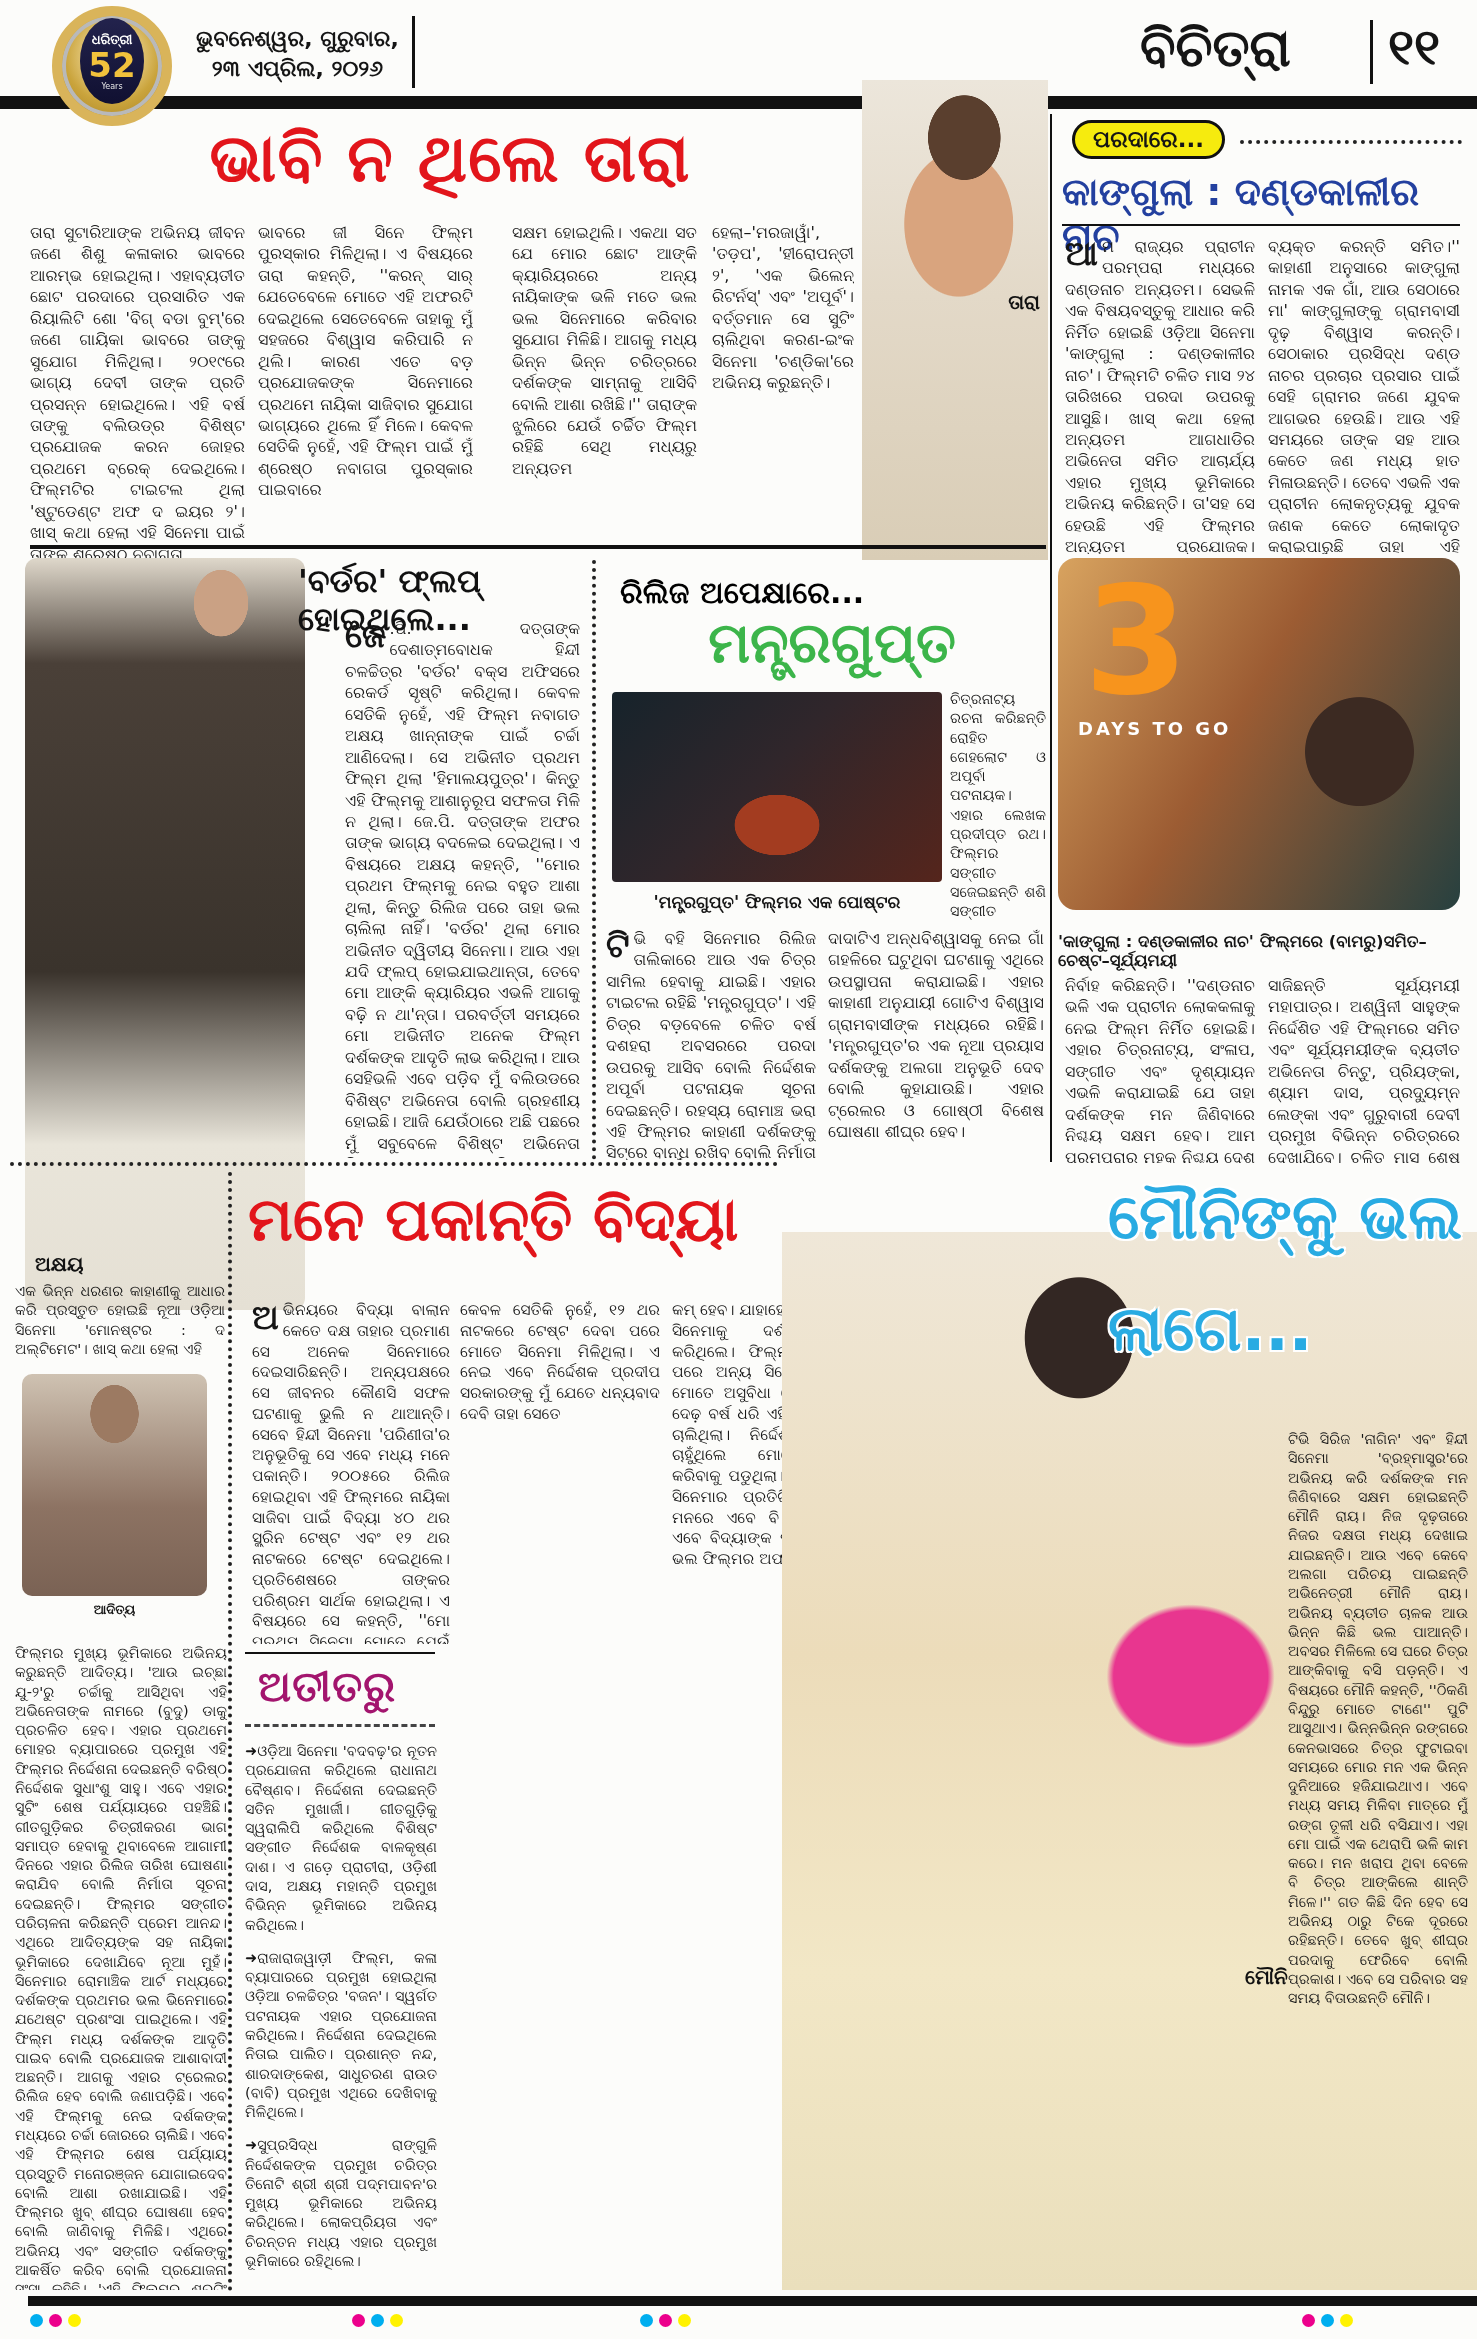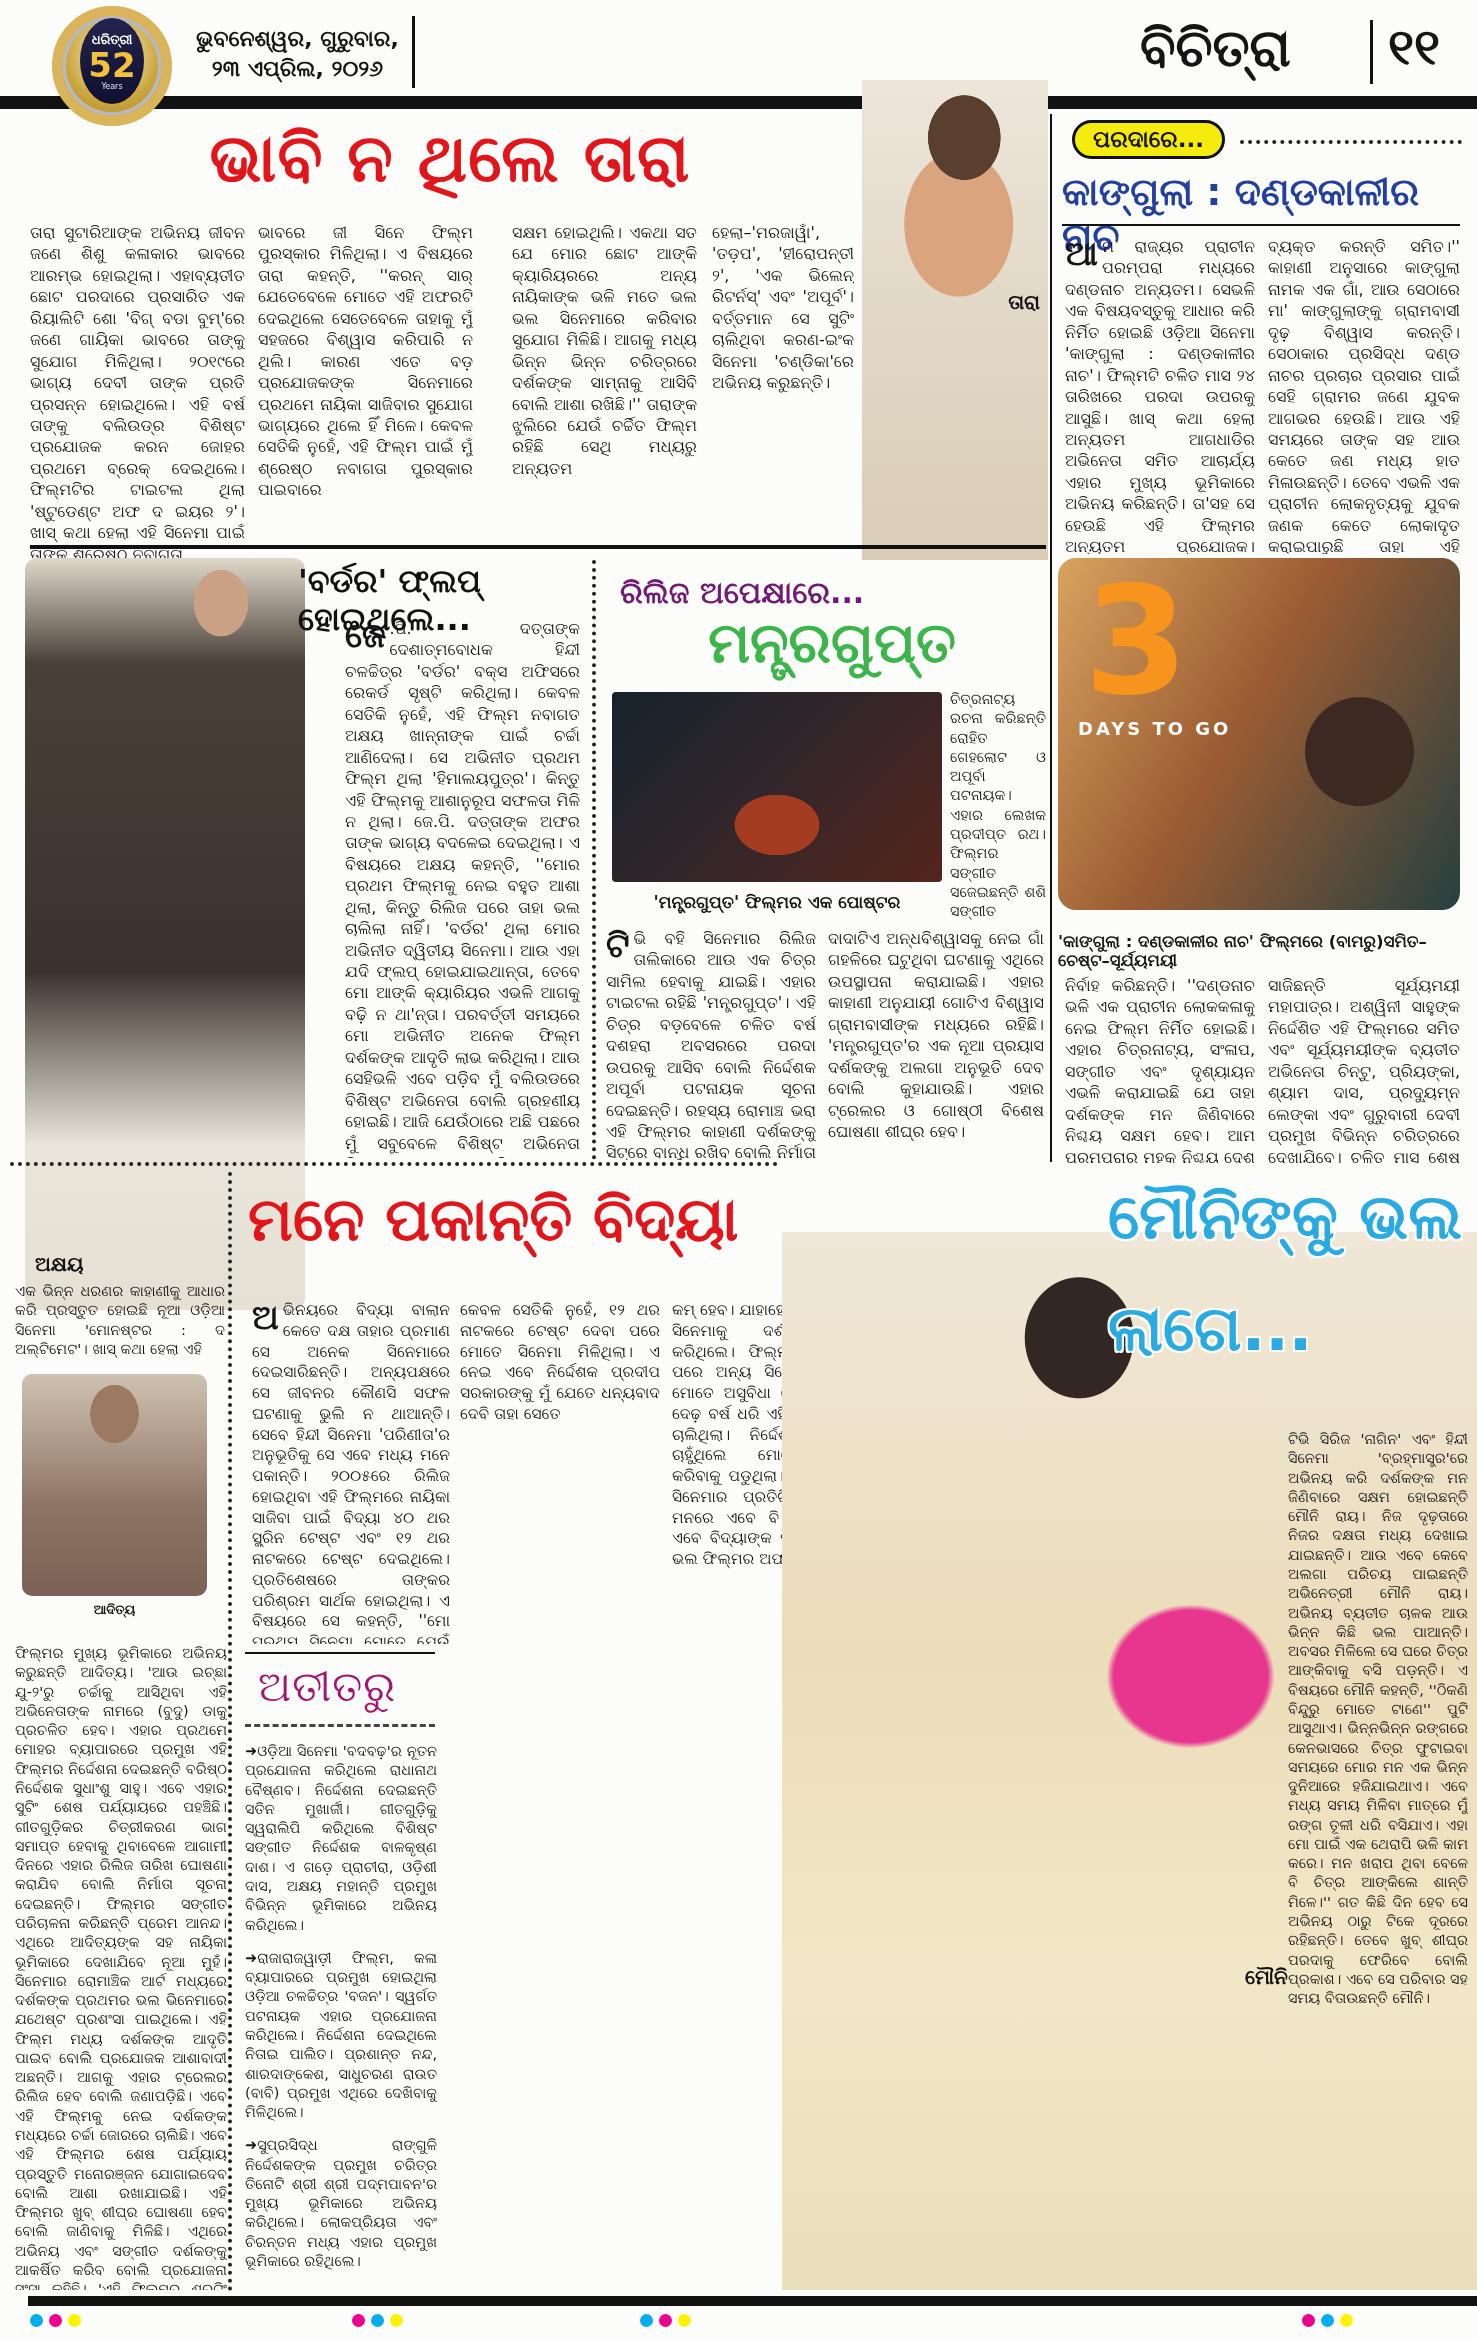--- a/index.html
+++ b/index.html
@@ -22,28 +22,28 @@
   .logo-oval .yl{font-size:8px;color:#e8e8e8;}
   .dateline{font-size:22px;font-weight:bold;text-align:center;line-height:1.35;}
   .vrule{background:#111;width:3px;}
   .section-title{font-size:52px;font-weight:800;}
   .page-num{font-size:50px;font-weight:800;}
   .black-bar{background:#121212;}
 
   
   .lead-headline{font-size:66px;font-weight:800;color:#e2151b;text-align:center;letter-spacing:1px;}
   .border-headline{font-size:32px;font-weight:800;color:#111;}
-  .kicker{font-size:30px;font-weight:800;color:#701a75;}
+  .kicker{font-size:30px;font-weight:800;color:#000000;}
   .green-title{font-size:56px;font-weight:800;color:#3cb54a;text-align:center;}
   .kangula-headline{font-size:38px;font-weight:800;color:#23409f;}
   .monster-headline{font-size:31px;font-weight:800;line-height:1.25;}
   .vidya-headline{font-size:60px;font-weight:800;color:#e2151b;}
   .mouni-headline{font-size:62px;font-weight:800;color:#29abe2;
     text-shadow:2px 2px 0 #fff,-2px -2px 0 #fff,2px -2px 0 #fff,-2px 2px 0 #fff;}
-  .atitaru-heading{font-size:42px;font-weight:400;color:#a3156e;letter-spacing:1px;}
+  .atitaru-heading{font-size:42px;font-weight:700;color:#a3156e;letter-spacing:1px;}
 
   .pill{background:#f6eb0e;border:3px solid #111;border-radius:22px;font-size:23px;font-weight:800;
         padding:3px 18px;display:inline-block;}
   .dotted-h{border-top:4px dotted #222;}
   .dotted-v{border-left:4px dotted #222;}
 
   .dropcap{float:left;font-size:34px;font-weight:800;line-height:1;padding-right:4px;}
 
   
   .photo{overflow:hidden;}

